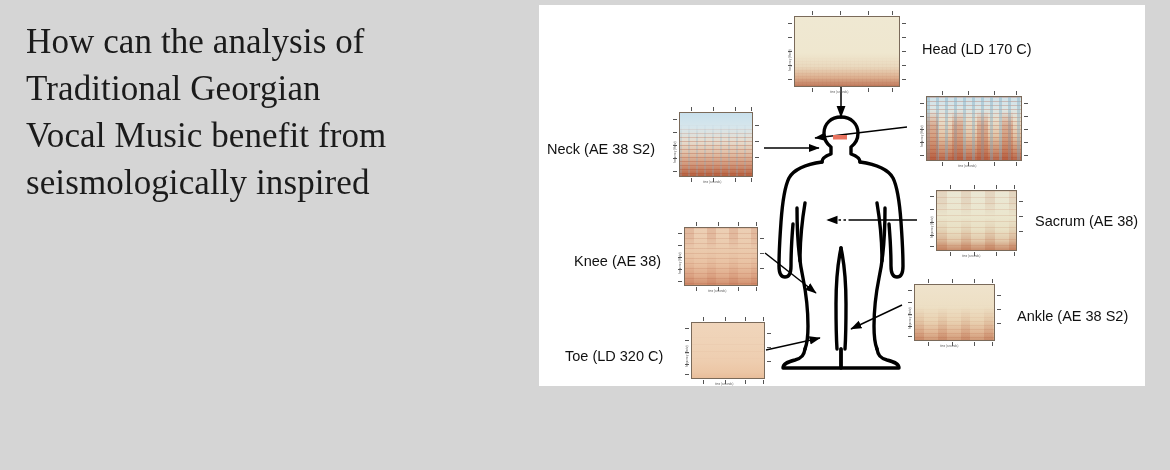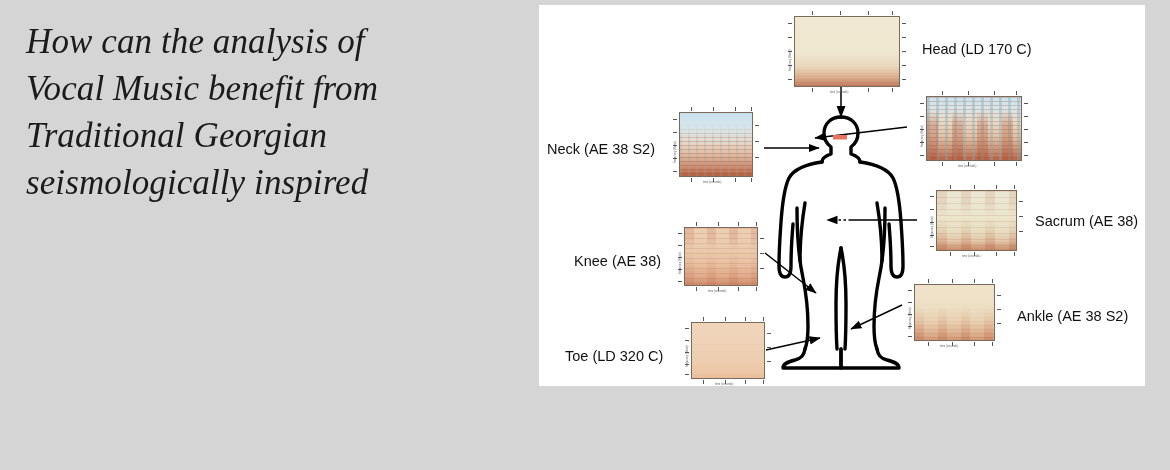--- a/index.html
+++ b/index.html
@@ -8,21 +8,20 @@
     background:#d5d5d5;
     font-family:"Liberation Sans", sans-serif;
     overflow:hidden;position:relative;
   }
   #slide{position:absolute;left:0;top:0;width:1170px;height:470px;}
 
   
   #question{
     position:absolute;left:26px;top:18px;width:480px;
     font-family:"Liberation Serif", serif;
-    font-style:italic;
     font-size:35px;
     line-height:47px;
     color:#1b1b1b;
     letter-spacing:.1px;
   }
   #question .ql{display:block;white-space:nowrap;}
 
   
   #figure-panel{
     position:absolute;left:539px;top:5px;width:606px;height:381px;
@@ -62,22 +61,22 @@
   #connectors{position:absolute;left:0;top:0;width:606px;height:381px;}
   #bodysvg{position:absolute;left:0;top:0;width:606px;height:381px;}
 </style>
 </head>
 <body>
 
 <div id="slide">
 
   <div id="question">
     <span class="ql">How can the analysis of</span>
+    <span class="ql">Traditional Georgian</span>
     <span class="ql">Vocal Music benefit from</span>
-    <span class="ql">Traditional Georgian</span>
     <span class="ql">seismologically inspired</span>
   </div>
 
   <div id="figure-panel">
     <div class="fig-inner">
 
       <svg id="connectors" viewBox="0 0 606 381">
         <defs>
           <marker id="ah" markerWidth="9" markerHeight="9" refX="7.5" refY="3" orient="auto">
             <path d="M0,0 L8,3 L0,6 z" fill="#000"></path>

